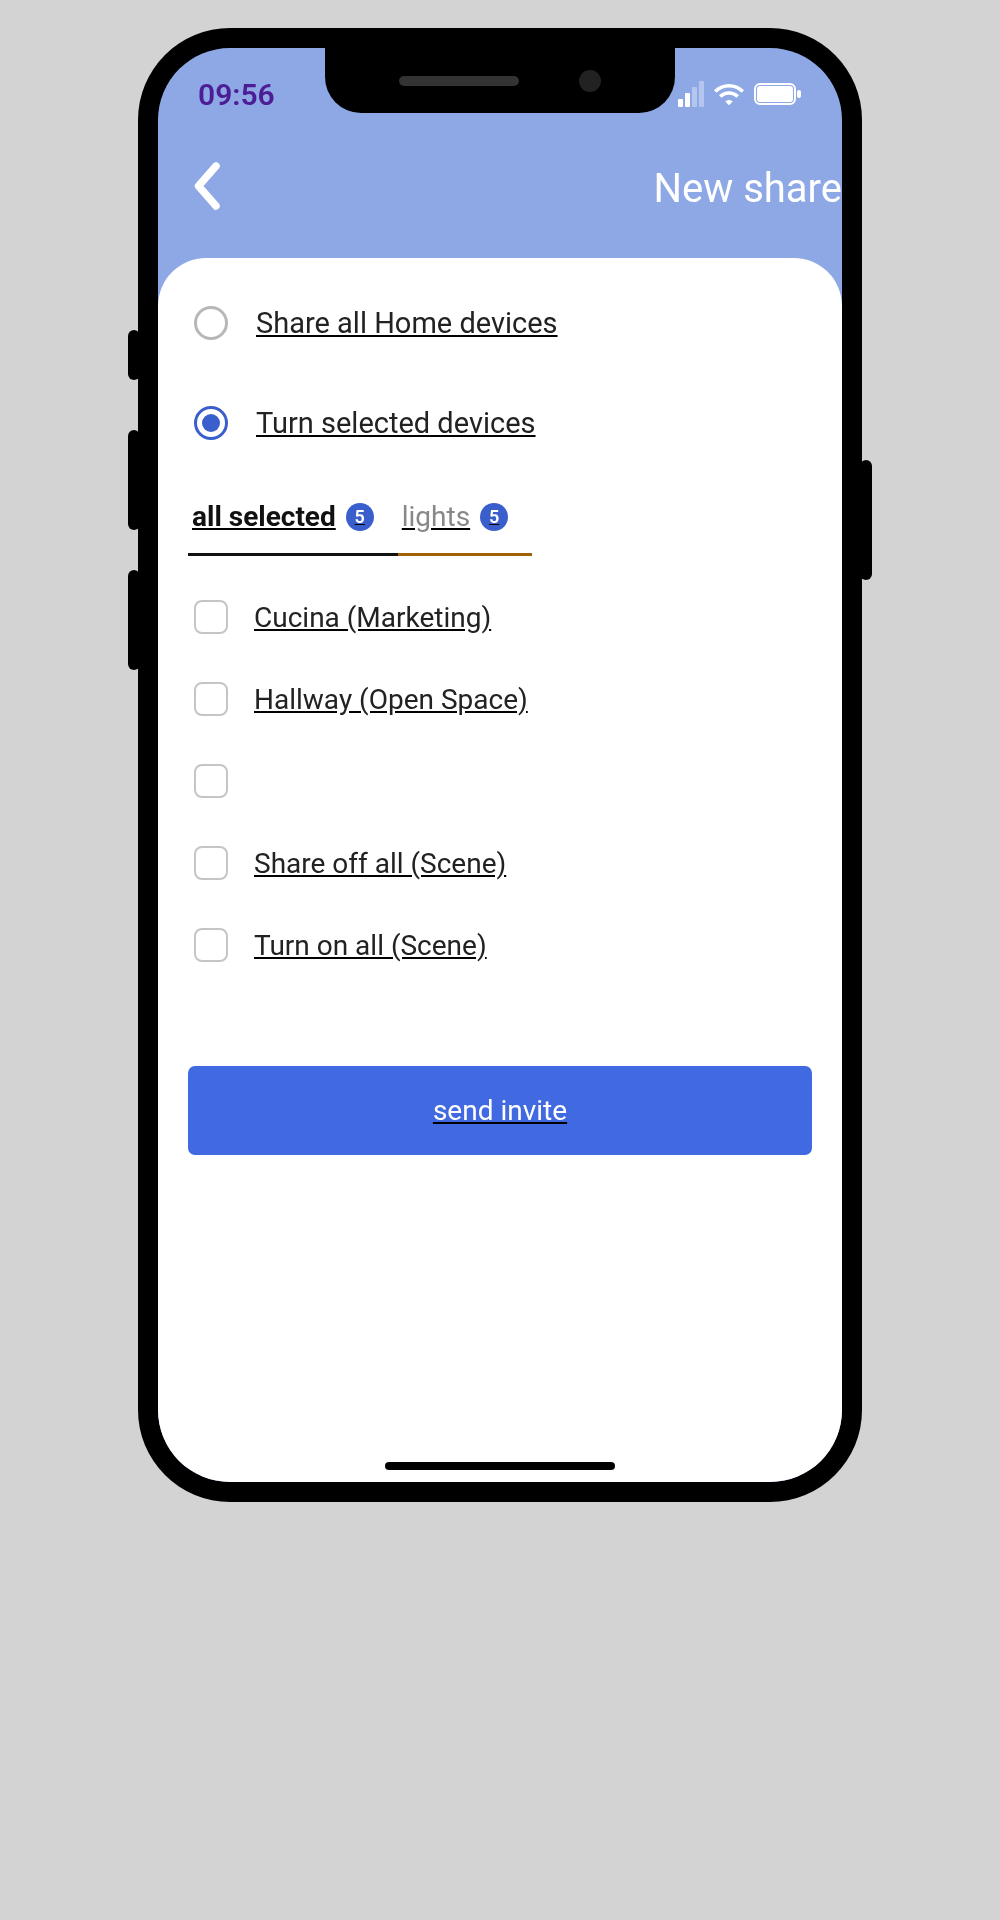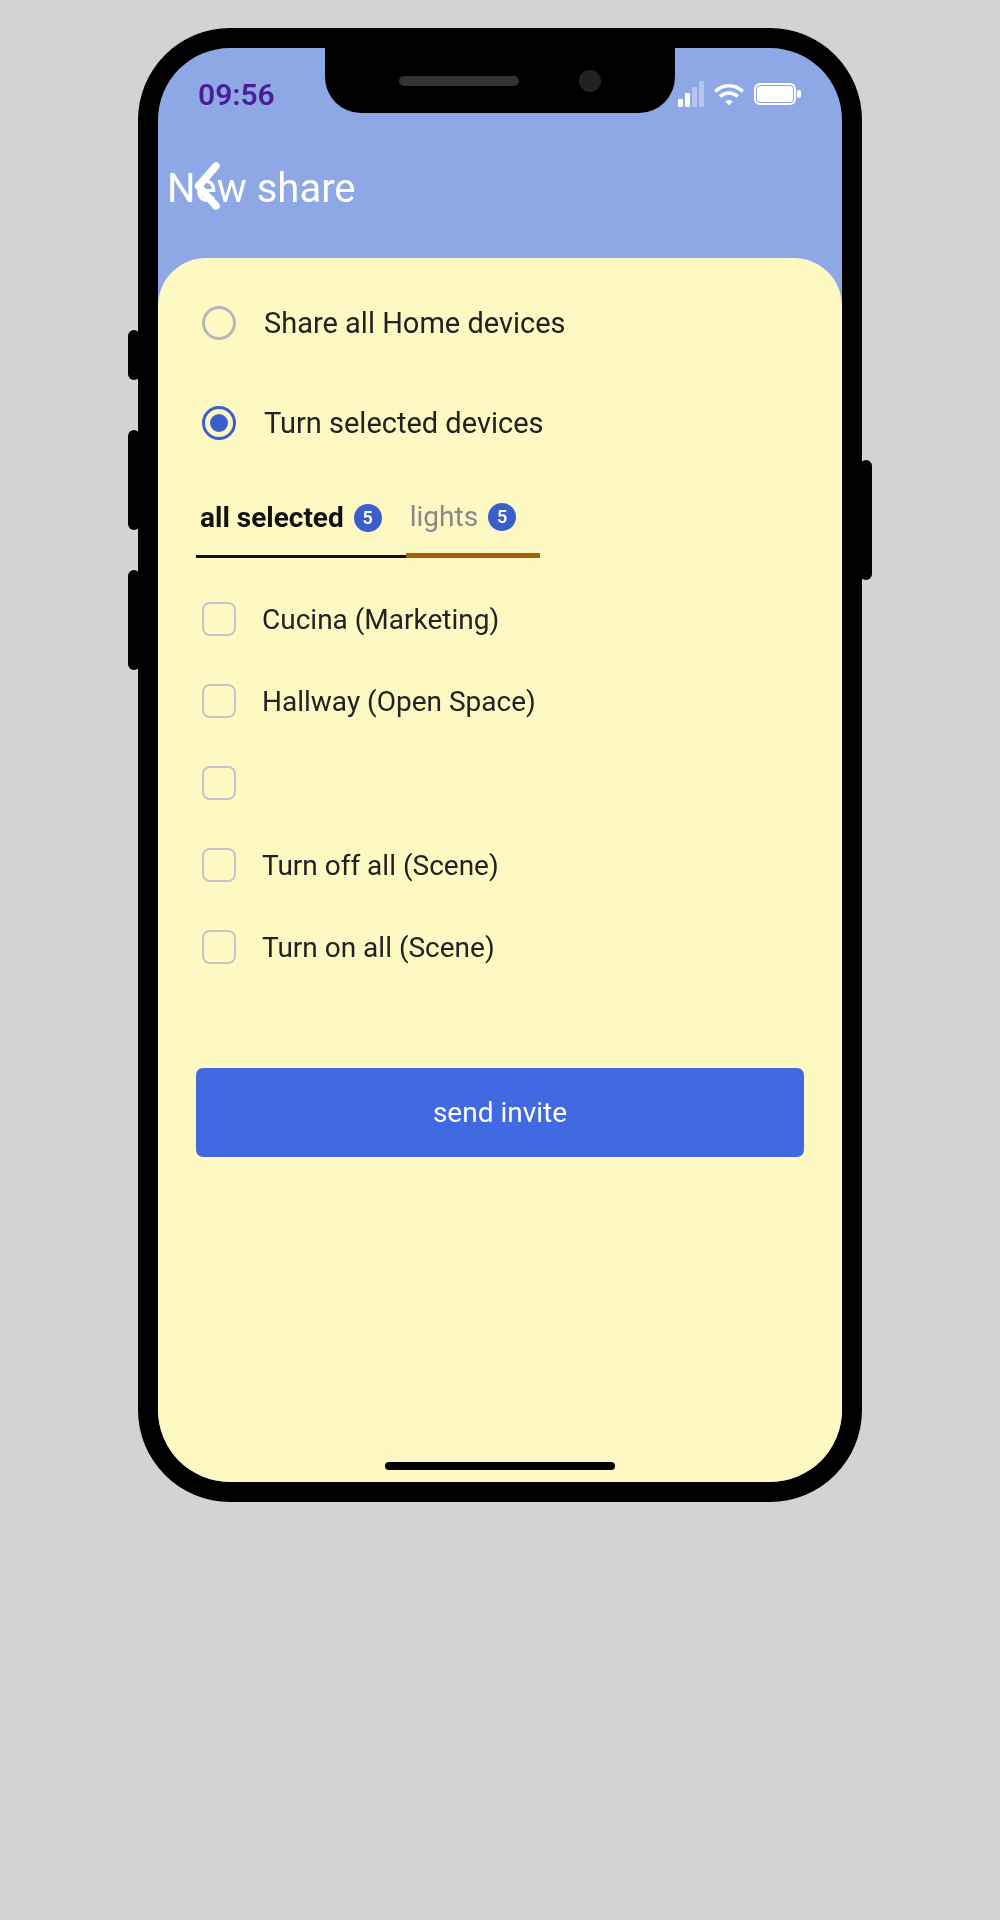--- a/index.html
+++ b/index.html
@@ -77,43 +77,44 @@
     font-weight: 600;
   }
   .status-right {
     display: flex;
     gap: 10px;
     align-items: center;
   }
   .header {
     display: flex;
     align-items: center;
-    justify-content: flex-start;
+    justify-content: flex-end;
     height: 140px;
     position: relative;
     color: #fff;
     padding-left: 9px;
   }
   .back-btn {
     position: absolute;
     left: 30px;
     top: 50%;
     transform: translateY(-50%);
     cursor: pointer;
   }
   .back-btn svg { width: 36px; height: 50px; }
   .title {
     font-size: 40px;
     font-weight: 400;
   }
   .card {
-    background: #fef9c3;
+    background: #ffffff;
     border-radius: 48px 48px 0 0;
     height: calc(100% - 210px);
-    padding: 30px 38px 0;
+    padding: 30px 30px 0;
+    text-decoration: underline;
   }
   .radio-row {
     display: flex;
     align-items: center;
     gap: 28px;
     padding: 18px 6px;
     margin-bottom: 30px;
     cursor: pointer;
   }
   .radio {
@@ -142,21 +143,21 @@
     display: flex;
     gap: 0;
   }
   .tab {
     padding: 12px 24px 20px 4px;
     font-size: 28px;
     display: flex;
     align-items: center;
     gap: 10px;
     cursor: pointer;
-    border-bottom: 5px solid #a16207;
+    border-bottom: 3px solid #a16207;
   }
   .tab.active {
     color: #111;
     font-weight: 700;
     border-bottom: 3px solid #111;
   }
   .tab.inactive {
     color: #888;
     font-weight: 400;
   }
@@ -291,21 +292,21 @@
         </div>
         <div class="device-row">
           <div class="checkbox"></div>
           <span class="device-label">Hallway (Open Space)</span>
         </div>
         <div class="device-row">
           <div class="checkbox"></div>
         </div>
         <div class="device-row">
           <div class="checkbox"></div>
-          <span class="device-label">Turn off all (Scene)</span>
+          <span class="device-label">Share off all (Scene)</span>
         </div>
         <div class="device-row">
           <div class="checkbox"></div>
           <span class="device-label">Turn on all (Scene)</span>
         </div>
       </div>
 
       <div class="send-btn">send invite</div>
 
     </div>

